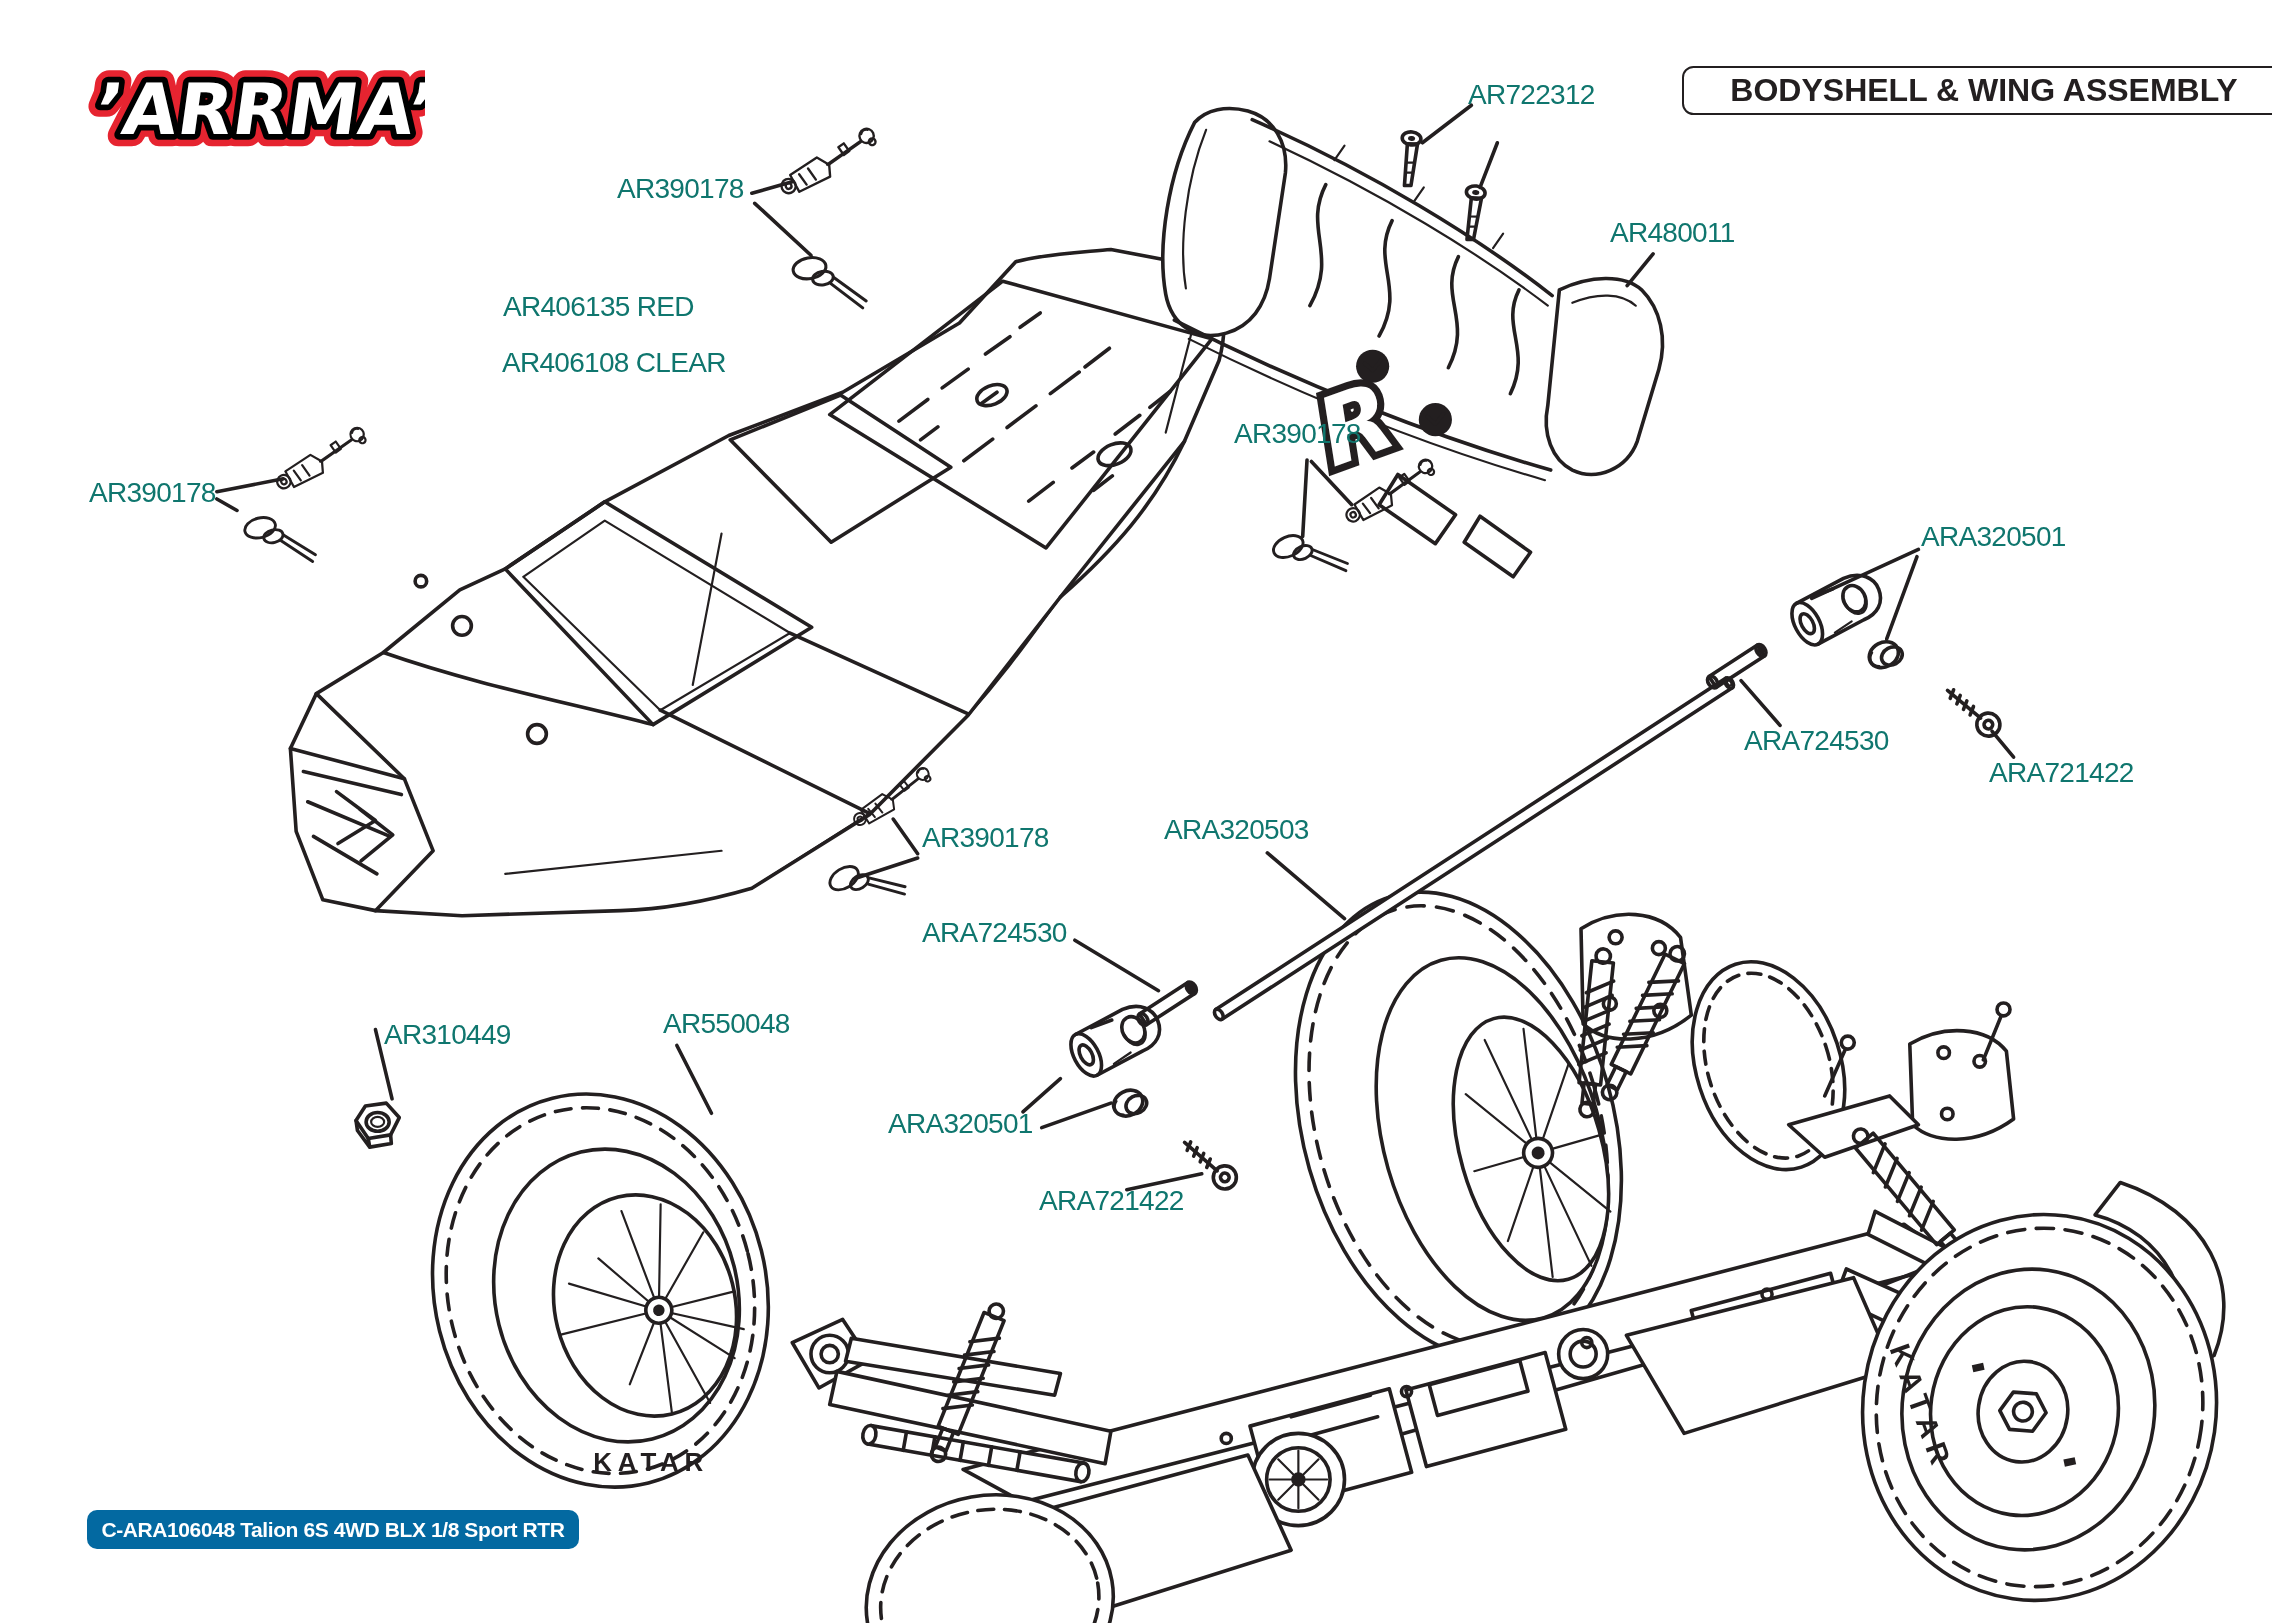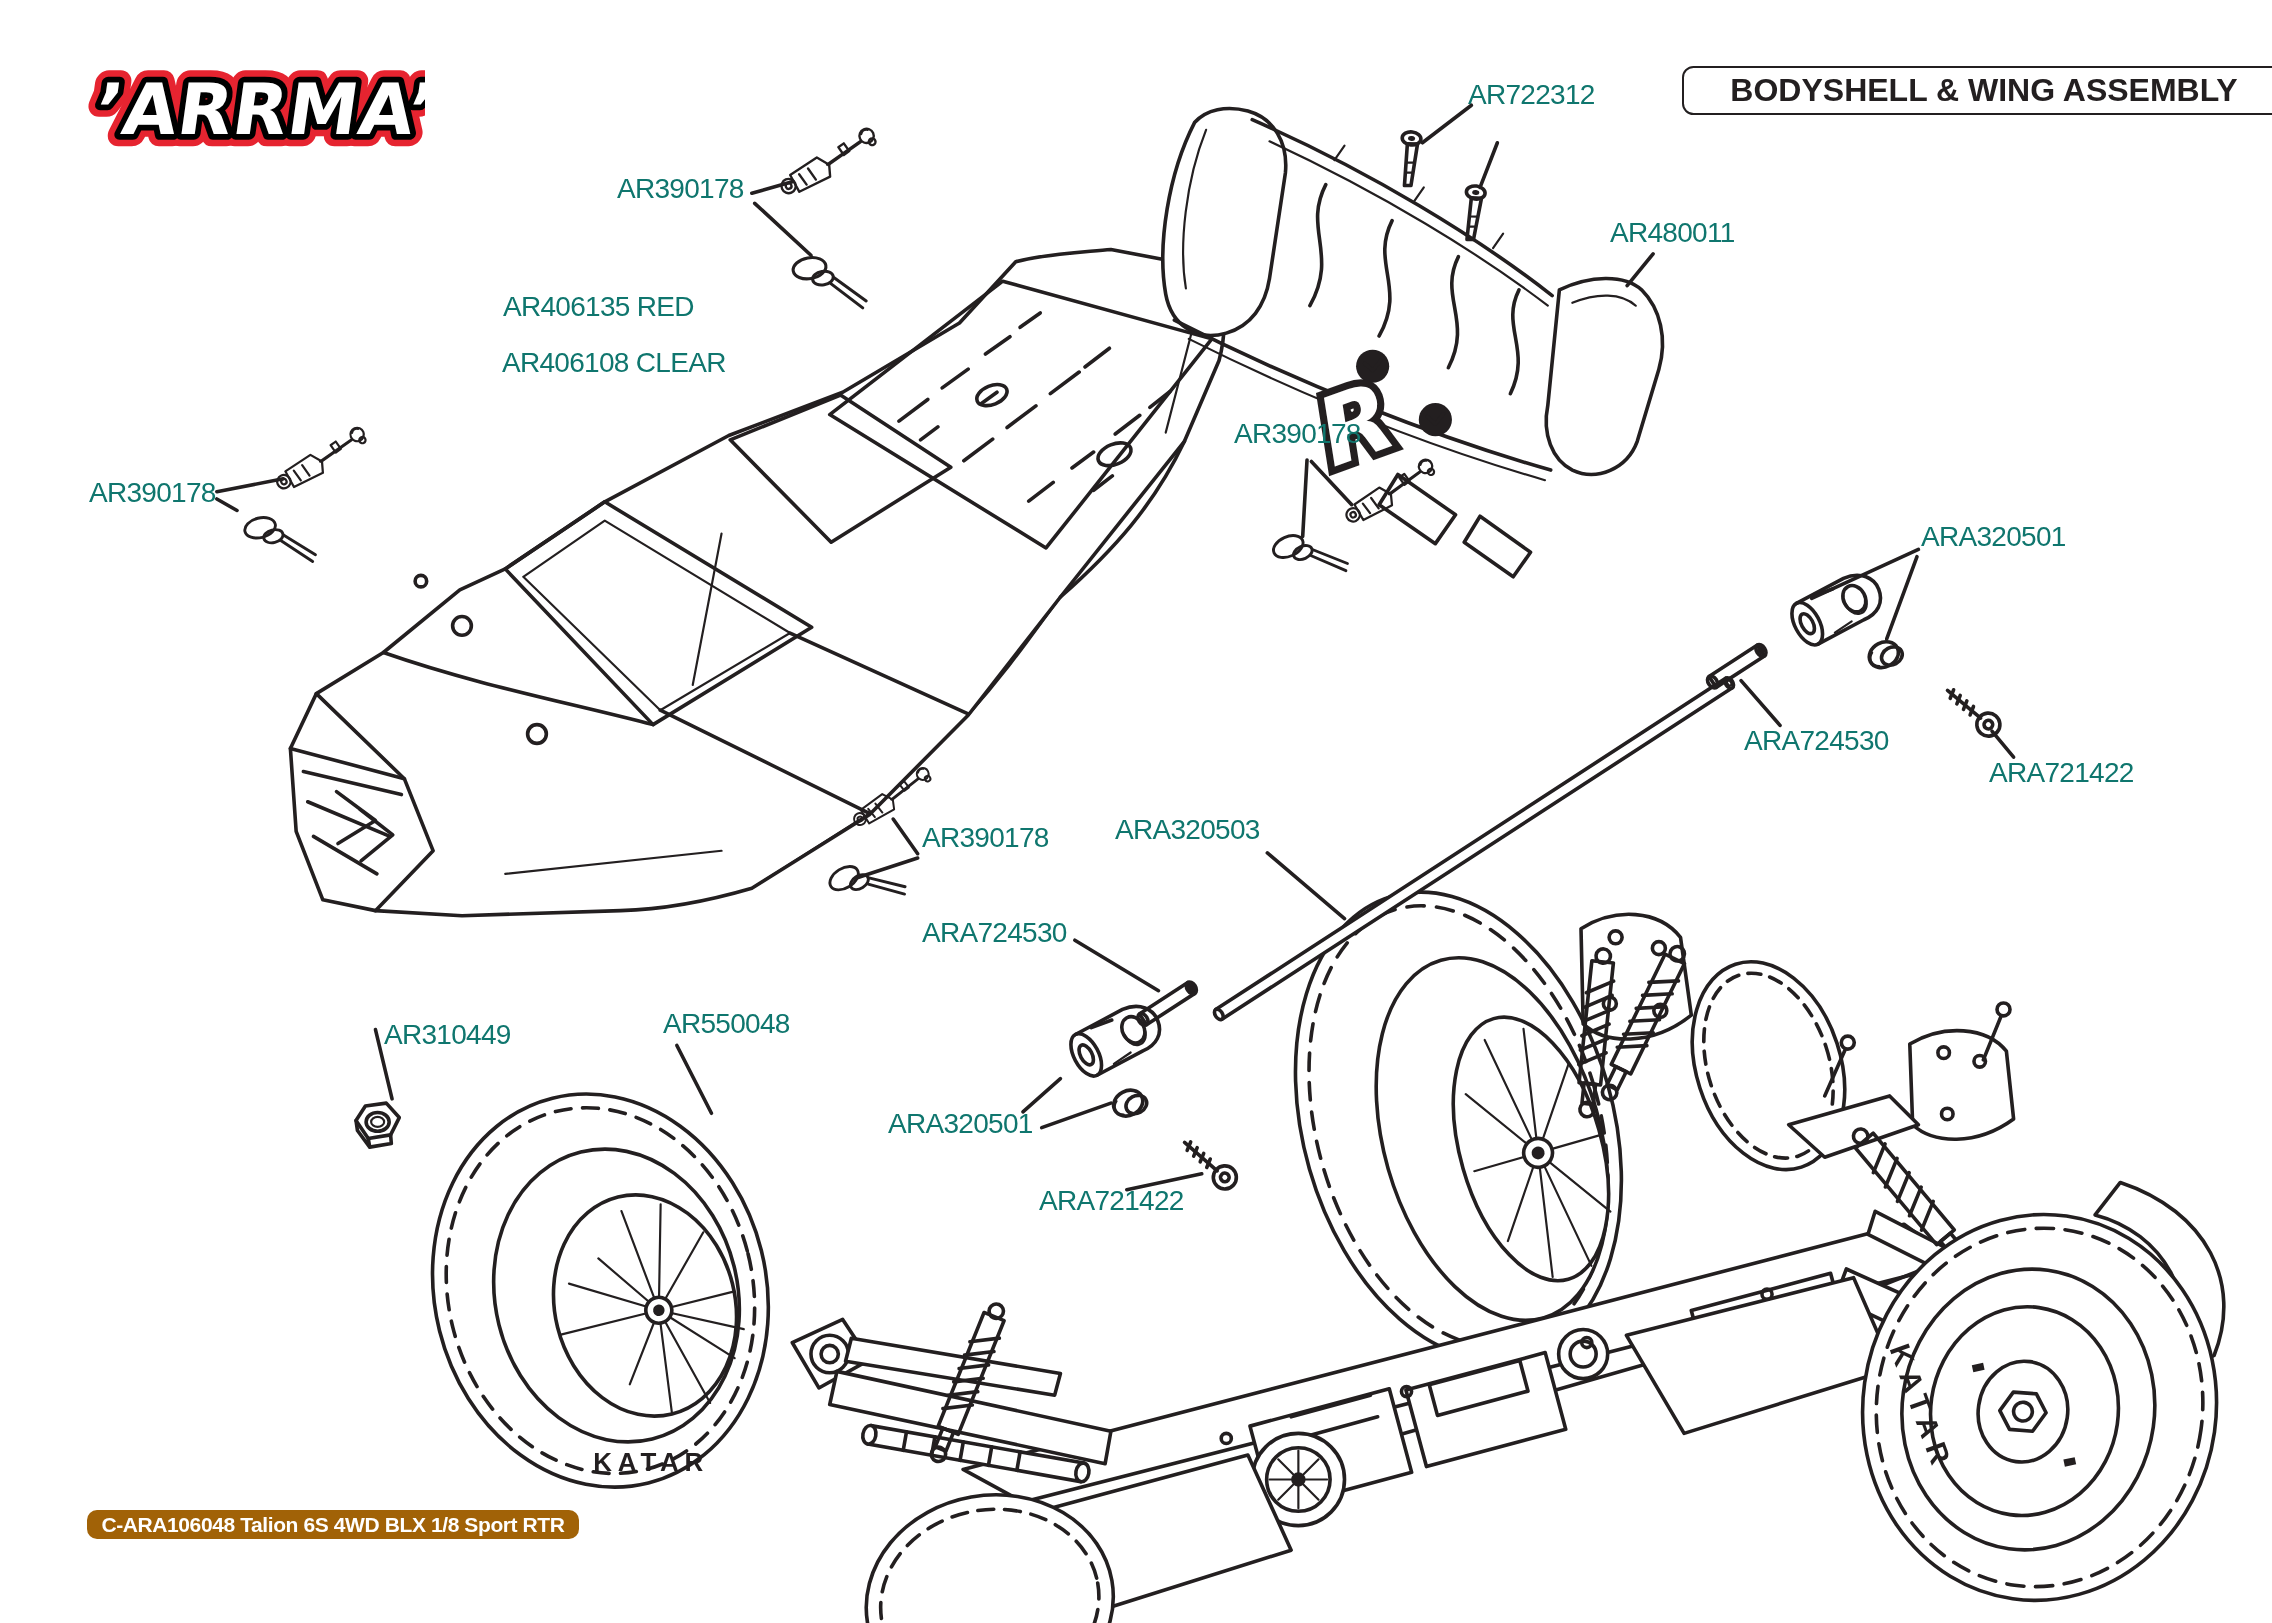--- a/index.html
+++ b/index.html
@@ -16,22 +16,22 @@
   .part-label{position:absolute;font-size:28px;letter-spacing:-0.7px;line-height:1.0;
       white-space:nowrap;color:#0f766e;}
   
   .logo{position:absolute;left:79px;top:50px;}
   
   .title-box{position:absolute;left:1682px;top:66px;width:604px;height:49px;
       box-sizing:border-box;border:2.9px solid #231f20;border-radius:11.5px;
       display:flex;align-items:center;justify-content:center;
       font-weight:bold;font-size:32px;letter-spacing:0px;background:#fff;}
   
-  .footer-box{position:absolute;left:87px;top:1510px;height:29px;
-      background:#a16207;color:#fff;border-radius:10px;padding:0 14.4px;
+  .footer-box{position:absolute;left:87px;top:1510px;height:39px;
+      background:#0369a1;color:#fff;border-radius:10px;padding:0 14.4px;
       display:inline-flex;align-items:center;font-weight:bold;font-size:21px;
       letter-spacing:-0.4px;white-space:nowrap;}
 </style>
 </head>
 <body>
 
 <div class="page">
 
   <svg class="art" viewBox="0 0 3151 2251">
     <defs>
@@ -413,21 +413,21 @@
       <div class="part-label" style="left: 1468px; top: 81px;">AR722312</div>
       <div class="part-label" style="left: 617px; top: 175px;">AR390178</div>
       <div class="part-label" style="left: 1610px; top: 219px;">AR480011</div>
       <div class="part-label" style="left: 503px; top: 293px;">AR406135 RED</div>
       <div class="part-label" style="left: 502px; top: 349px;">AR406108 CLEAR</div>
       <div class="part-label" style="left: 1234px; top: 420px;">AR390178</div>
       <div class="part-label" style="left: 89px; top: 479px;">AR390178</div>
       <div class="part-label" style="left: 1921px; top: 523px;">ARA320501</div>
       <div class="part-label" style="left: 1744px; top: 727px;">ARA724530</div>
       <div class="part-label" style="left: 1989px; top: 759px;">ARA721422</div>
-      <div class="part-label" style="left: 1115px; top: 816px;">ARA320503</div>
+      <div class="part-label" style="left: 1164px; top: 816px;">ARA320503</div>
       <div class="part-label" style="left: 922px; top: 824px;">AR390178</div>
       <div class="part-label" style="left: 922px; top: 919px;">ARA724530</div>
       <div class="part-label" style="left: 384px; top: 992px; margin-top: 29px;">AR310449</div>
       <div class="part-label" style="left: 663px; top: 1010px; text-align: center;">AR550048</div>
       <div class="part-label" style="left: 888px; top: 1110px;">ARA320501</div>
       <div class="part-label" style="left: 1039px; top: 1187px;">ARA721422</div>
     </div>
 </div>
 
 

